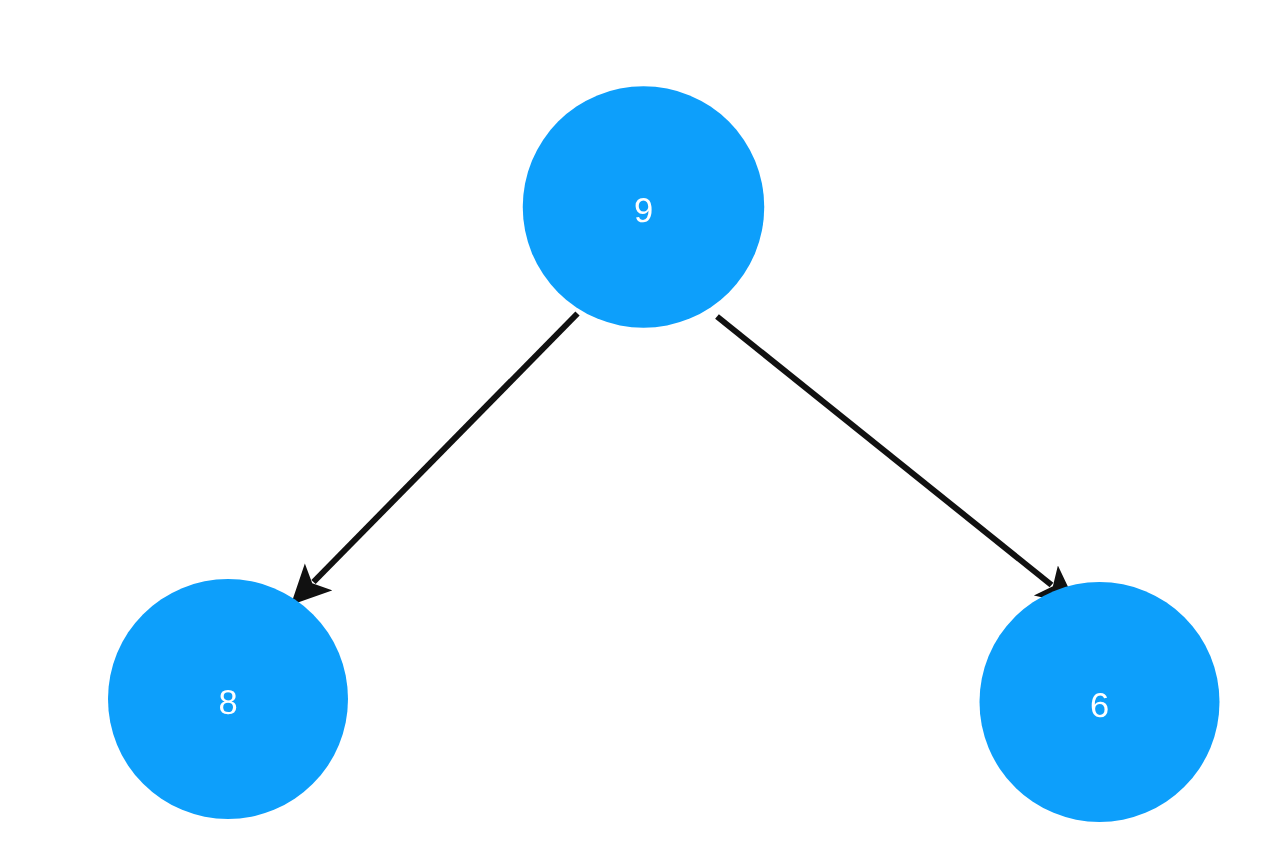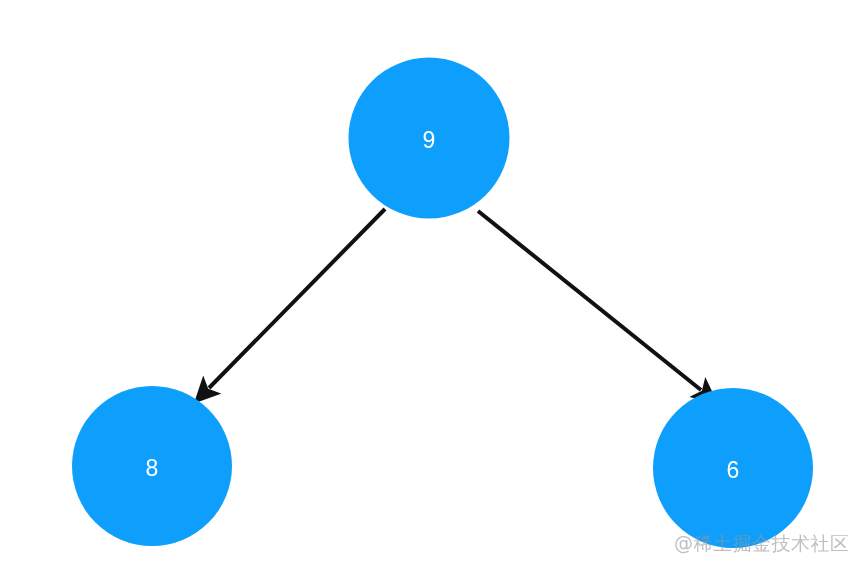--- a/index.html
+++ b/index.html
@@ -78,15 +78,14 @@
       <circle cx="152" cy="466" r="80" fill="#0d9ffb"></circle>
       <text class="node-label" x="152" y="468">8</text>
     </g>
 
     <g>
       <circle cx="733" cy="468" r="80" fill="#0d9ffb"></circle>
       <text class="node-label" x="733" y="470">6</text>
     </g>
   </svg>
 
-  <div id="watermark">@稀土掘金技术社区</div>
 
 </div>
 
 </body></html>

